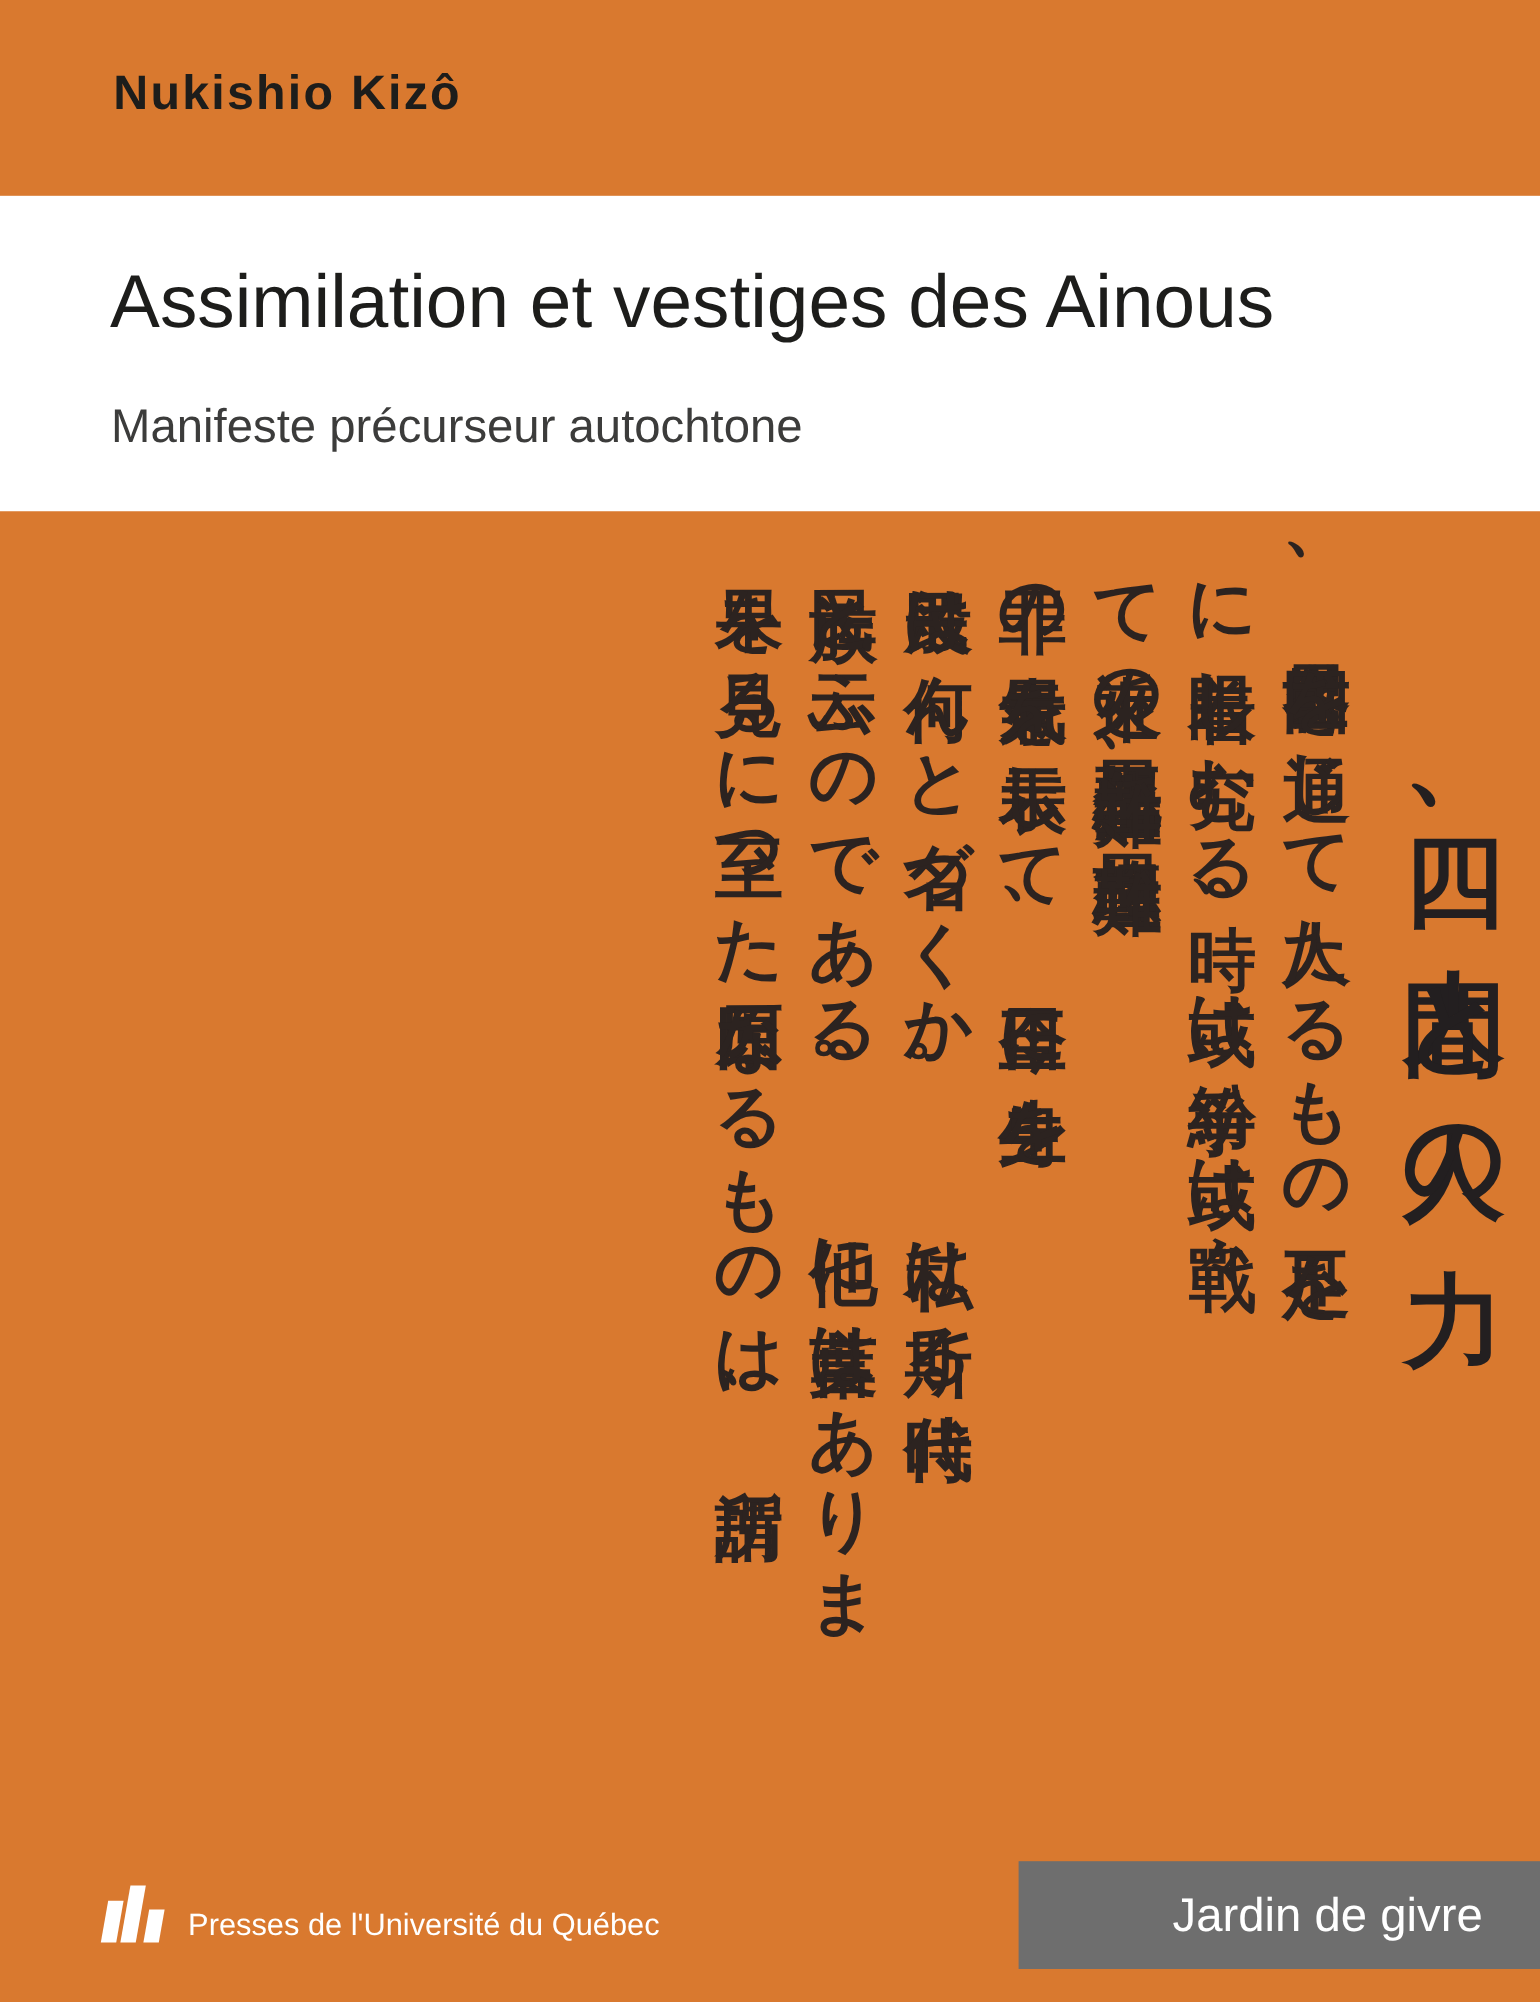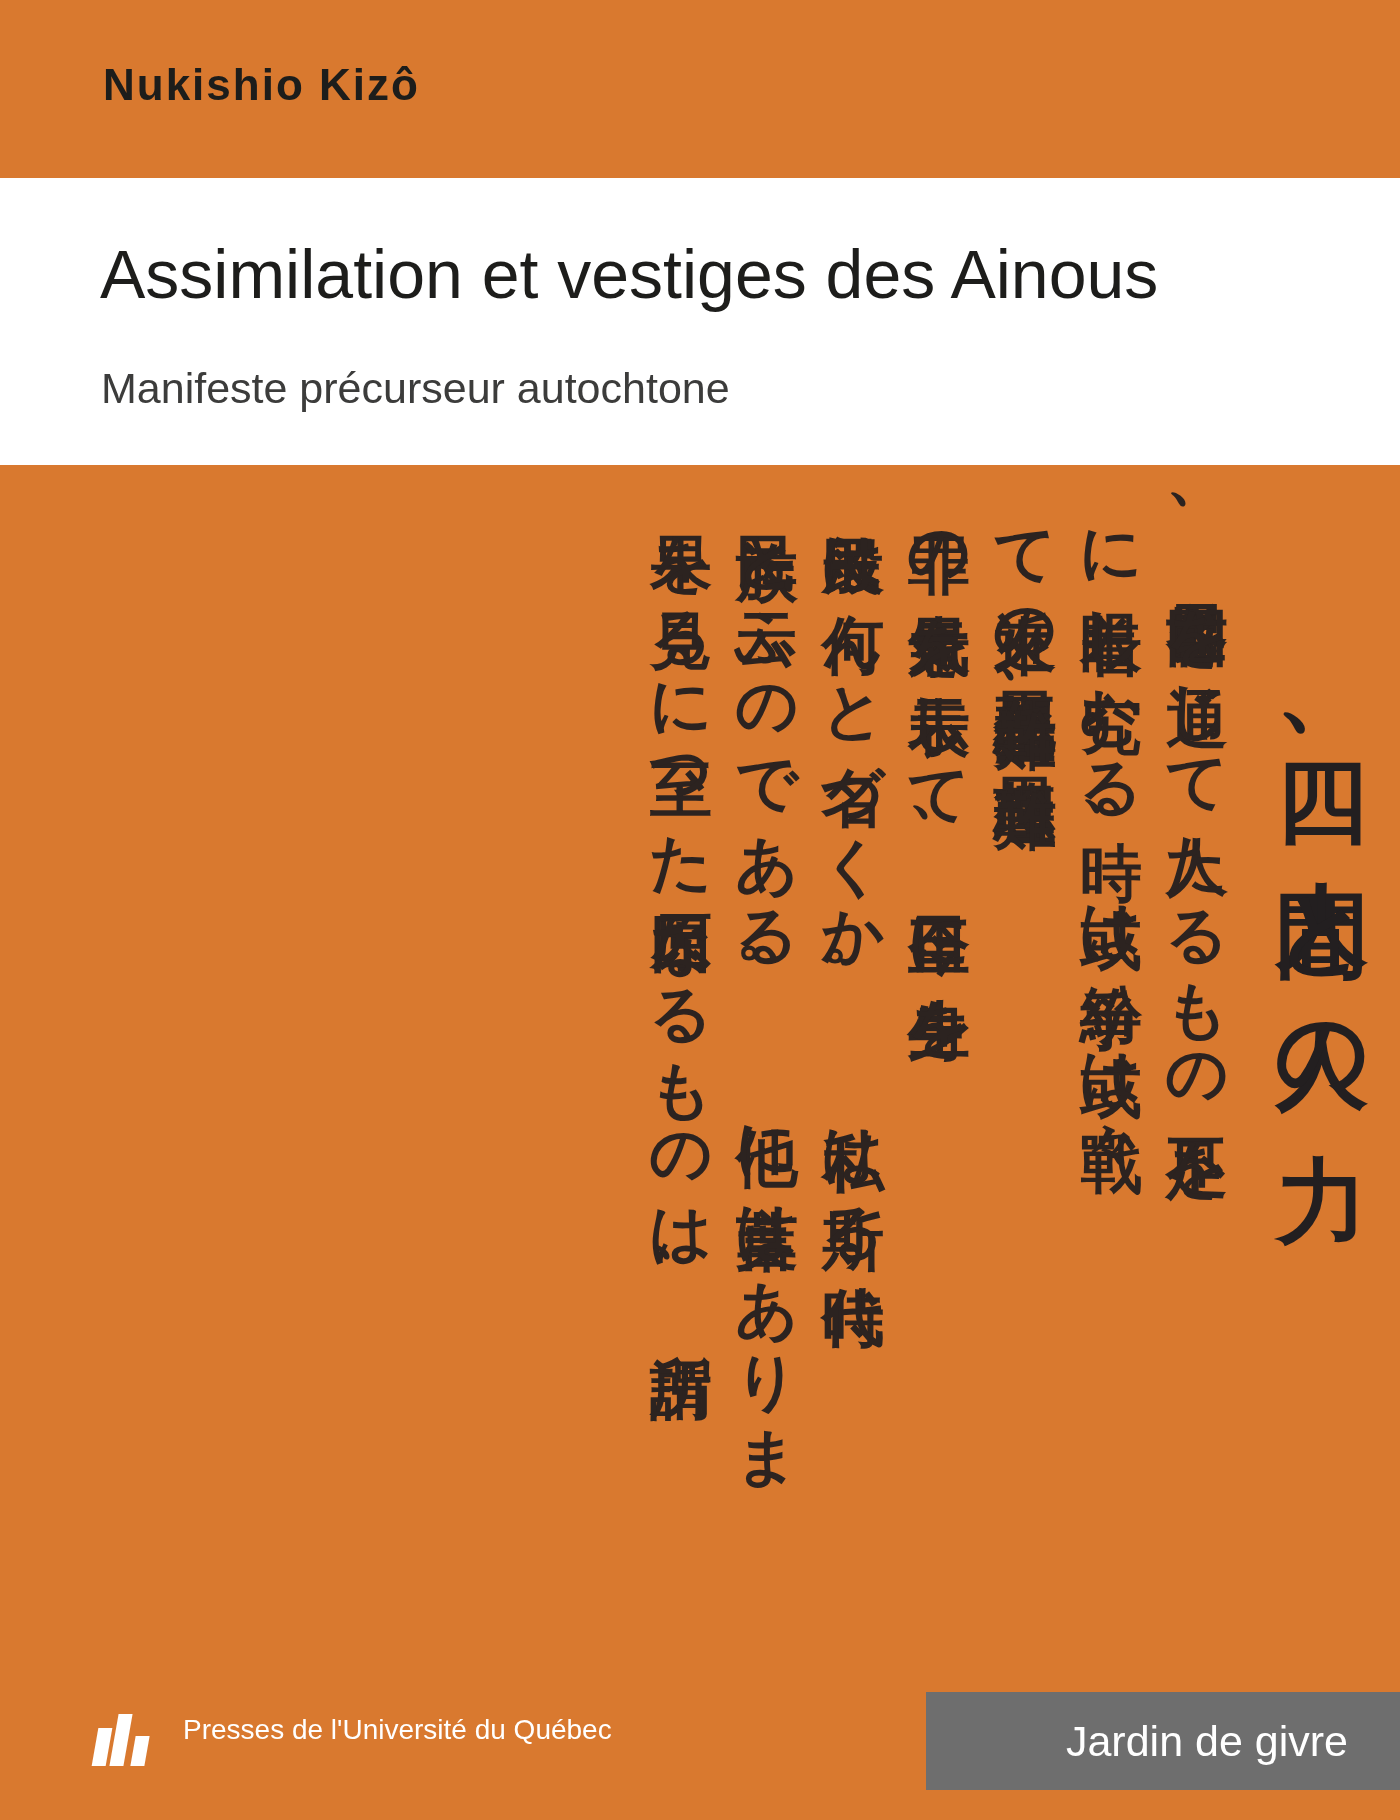--- a/index.html
+++ b/index.html
@@ -116,22 +116,22 @@
     padding-top: 4px;
     opacity: 0.95;
   }
 
   
   .publisher {
     position: absolute;
     left: 95px;
     bottom: 54px;
     display: flex;
-    align-items: flex-start;
-    gap: 26px;
+    align-items: flex-end;
+    gap: 14px;
   }
   .puq-mark {
     width: 62px;
     height: 52px;
     position: relative;
   }
   .puq-mark span {
     position: absolute;
     bottom: 0;
     width: 14px;

